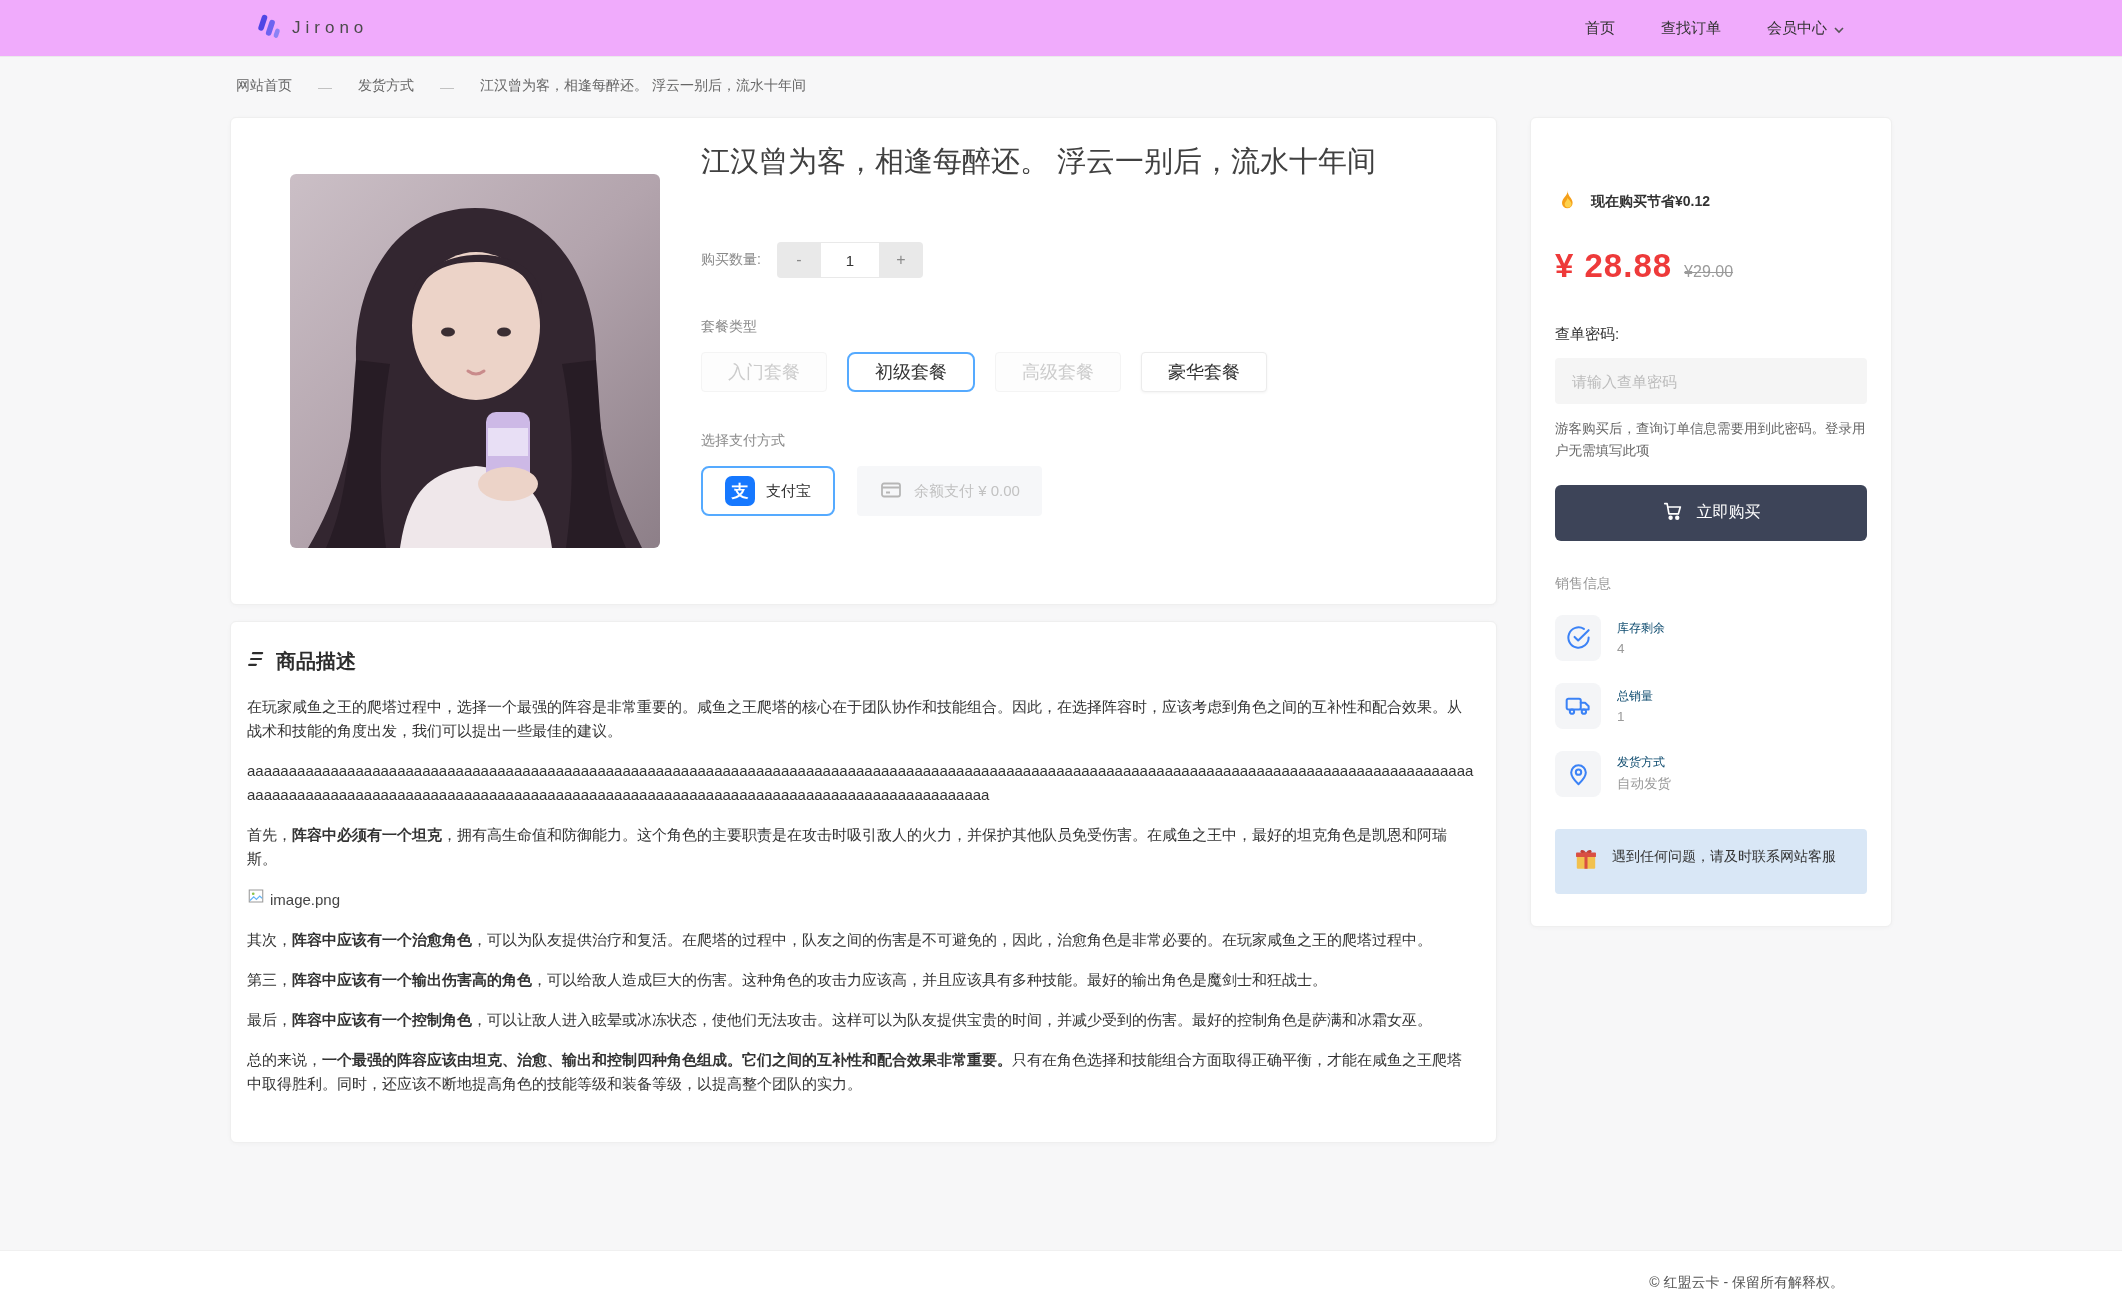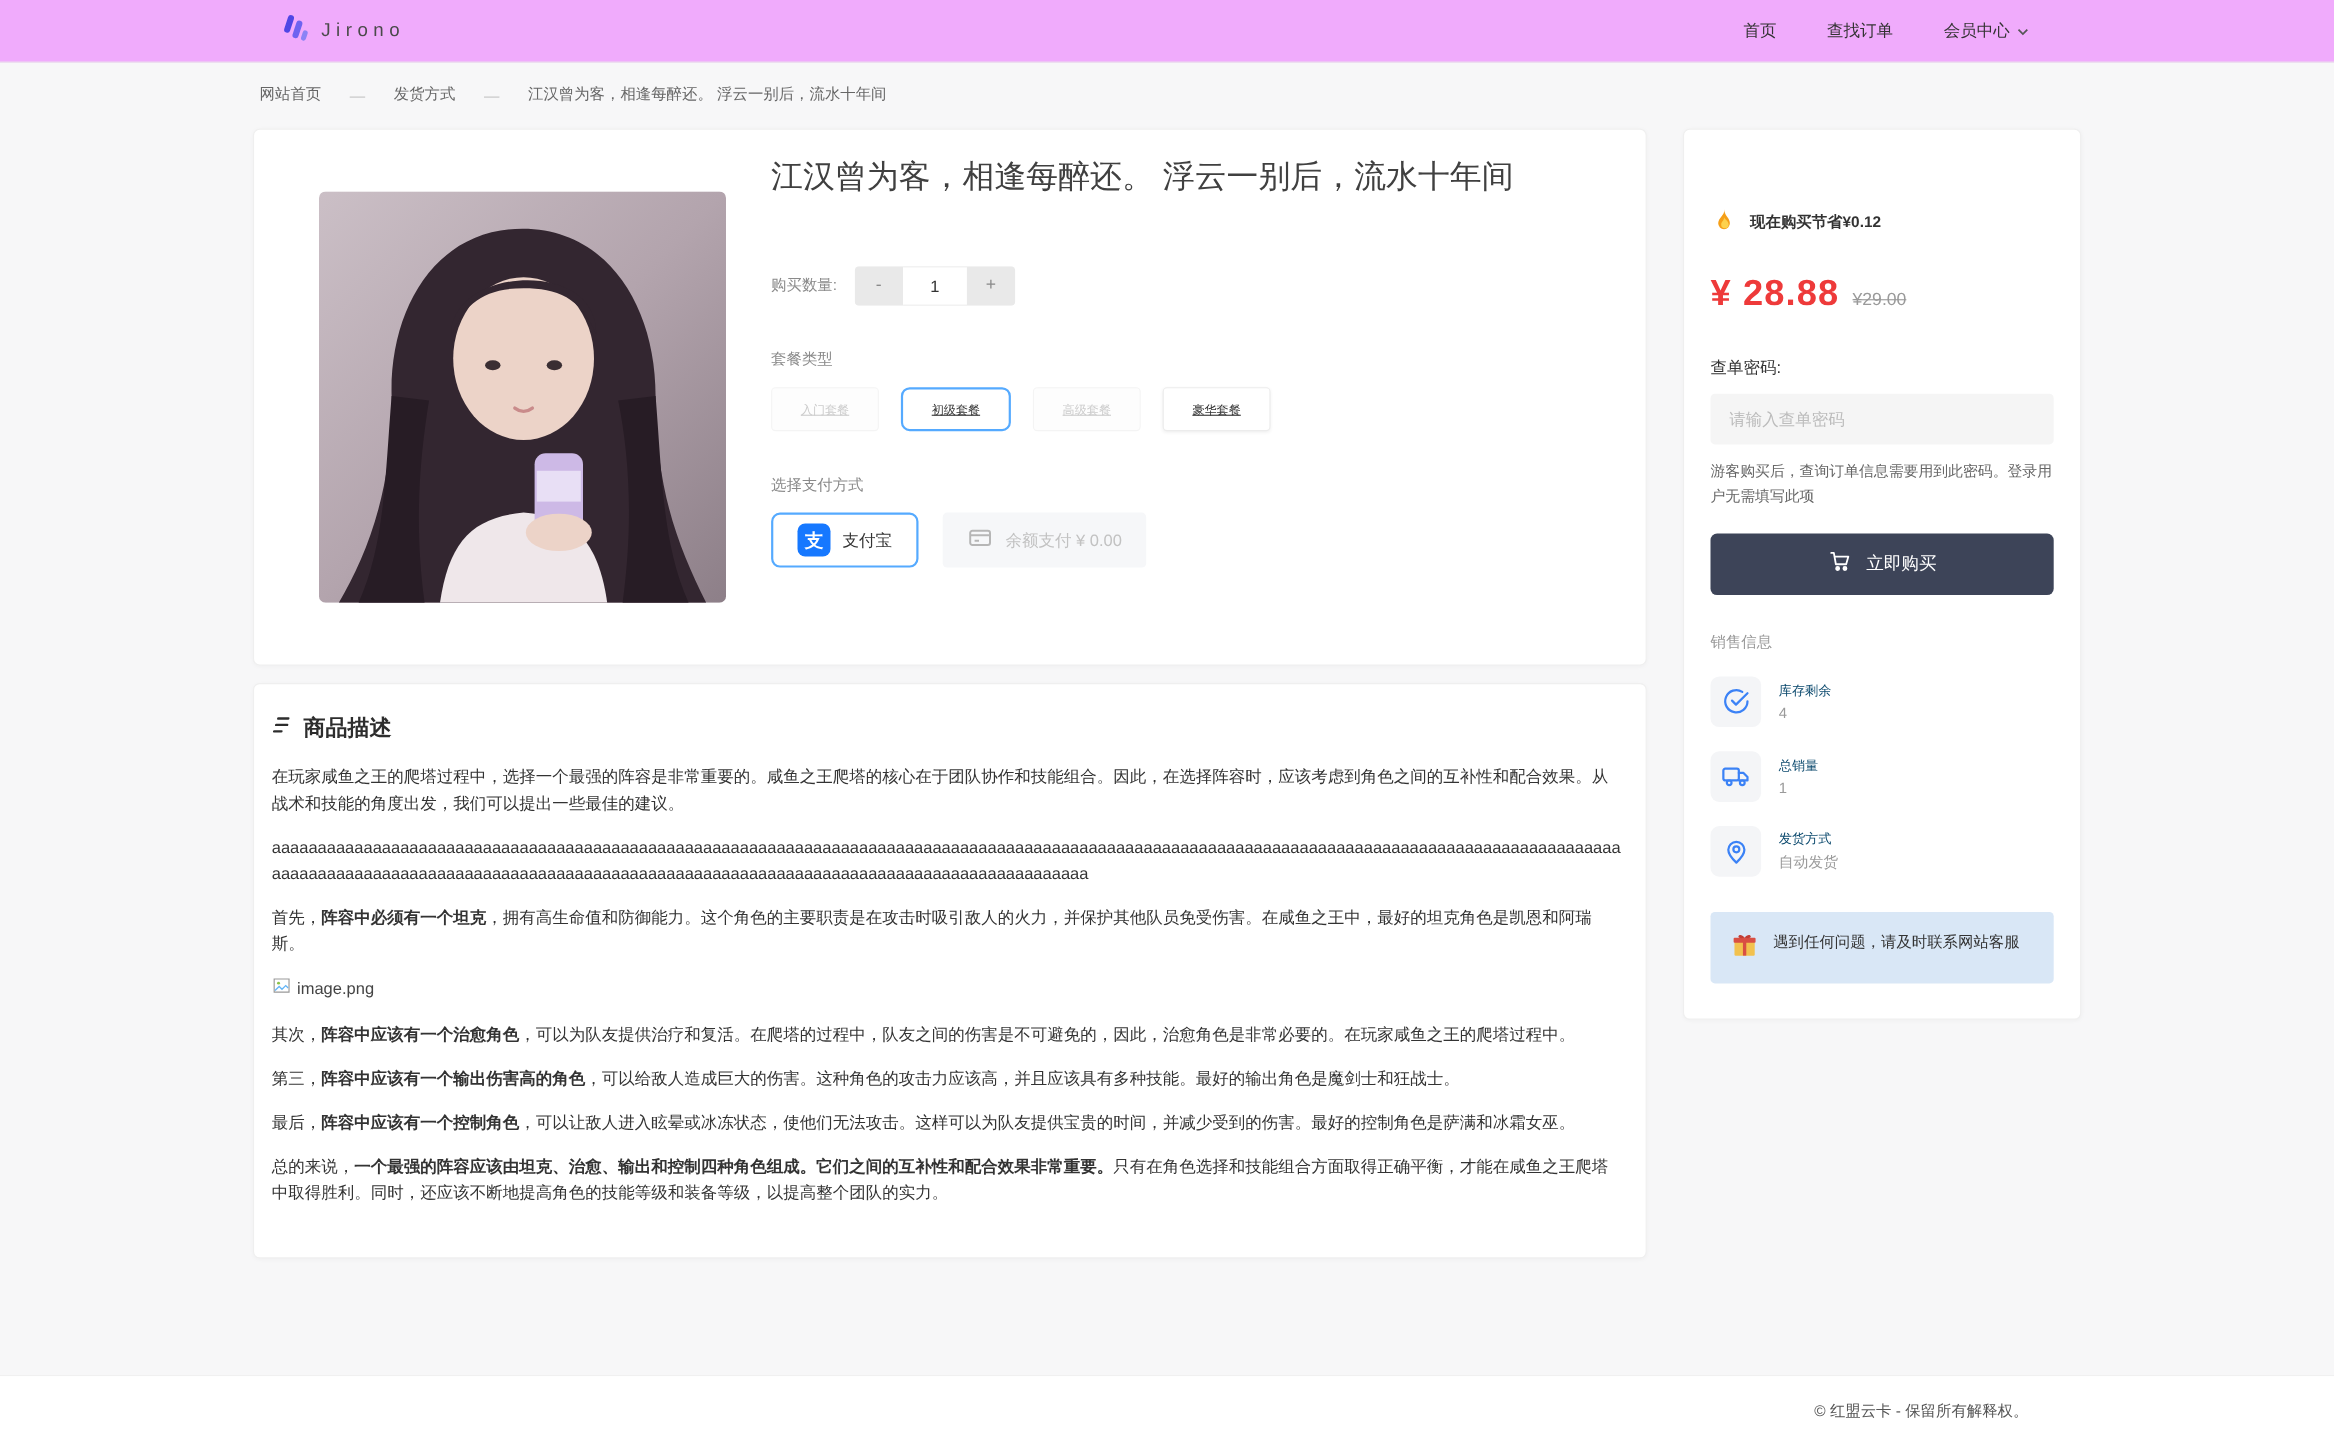--- a/index.html
+++ b/index.html
@@ -42,21 +42,21 @@
   .qty-row { margin-top:62px; display:flex; align-items:center; gap:16px; }
   .field-label { font-size:14px; color:#8a8a8a; }
   .stepper { display:flex; border-radius:4px; overflow:hidden; }
   .stepper .st-btn { width:44px; height:36px; background:#e9e9e9; color:#8a8a8a; font-size:16px;
     display:flex; align-items:center; justify-content:center; cursor:pointer; user-select:none; }
   .stepper .st-val { width:58px; height:36px; background:#fff; border-top:1px solid #e9e9e9; border-bottom:1px solid #e9e9e9;
     display:flex; align-items:center; justify-content:center; font-size:15px; color:#333; }
 
   .section-label { margin-top:40px; }
   .pkg-row { margin-top:16px; display:flex; align-items:center; gap:20px; }
-  .pkg { height:40px; padding:0 26px; display:flex; align-items:center; font-size:11px; border-radius:4px; white-space:nowrap;text-decoration:underline; }
+  .pkg { height:40px; padding:0 26px; display:flex; align-items:center; font-size:18px; border-radius:4px; white-space:nowrap; }
   .pkg.disabled { color:#cccccc; background:#fdfdfd; border:1px solid #f4f4f4; }
   .pkg.selected { color:#333; background:#fff; border:2px solid var(--accent,#55aaff); border-radius:8px; cursor:pointer; }
   .pkg.normal { color:#333; background:#fff; border:1px solid #ececec; box-shadow:0 1px 3px rgba(0,0,0,.05); cursor:pointer; }
 
   .pay-row { margin-top:16px; display:flex; align-items:center; gap:22px; }
   .pay { height:50px; padding:0 22px; display:flex; align-items:center; gap:11px; font-size:15px; border-radius:8px; white-space:nowrap; }
   .pay.selected { border:2px solid var(--accent,#55aaff); background:#fff; color:#333; cursor:pointer; }
   .pay.disabled { background:#f6f7f9; color:#c2c2c2; border-radius:4px; }
   .alipay-badge { width:30px; height:30px; border-radius:7px; background:#1678ff; color:#fff; font-size:17px; font-weight:700;
     display:flex; align-items:center; justify-content:center; }

